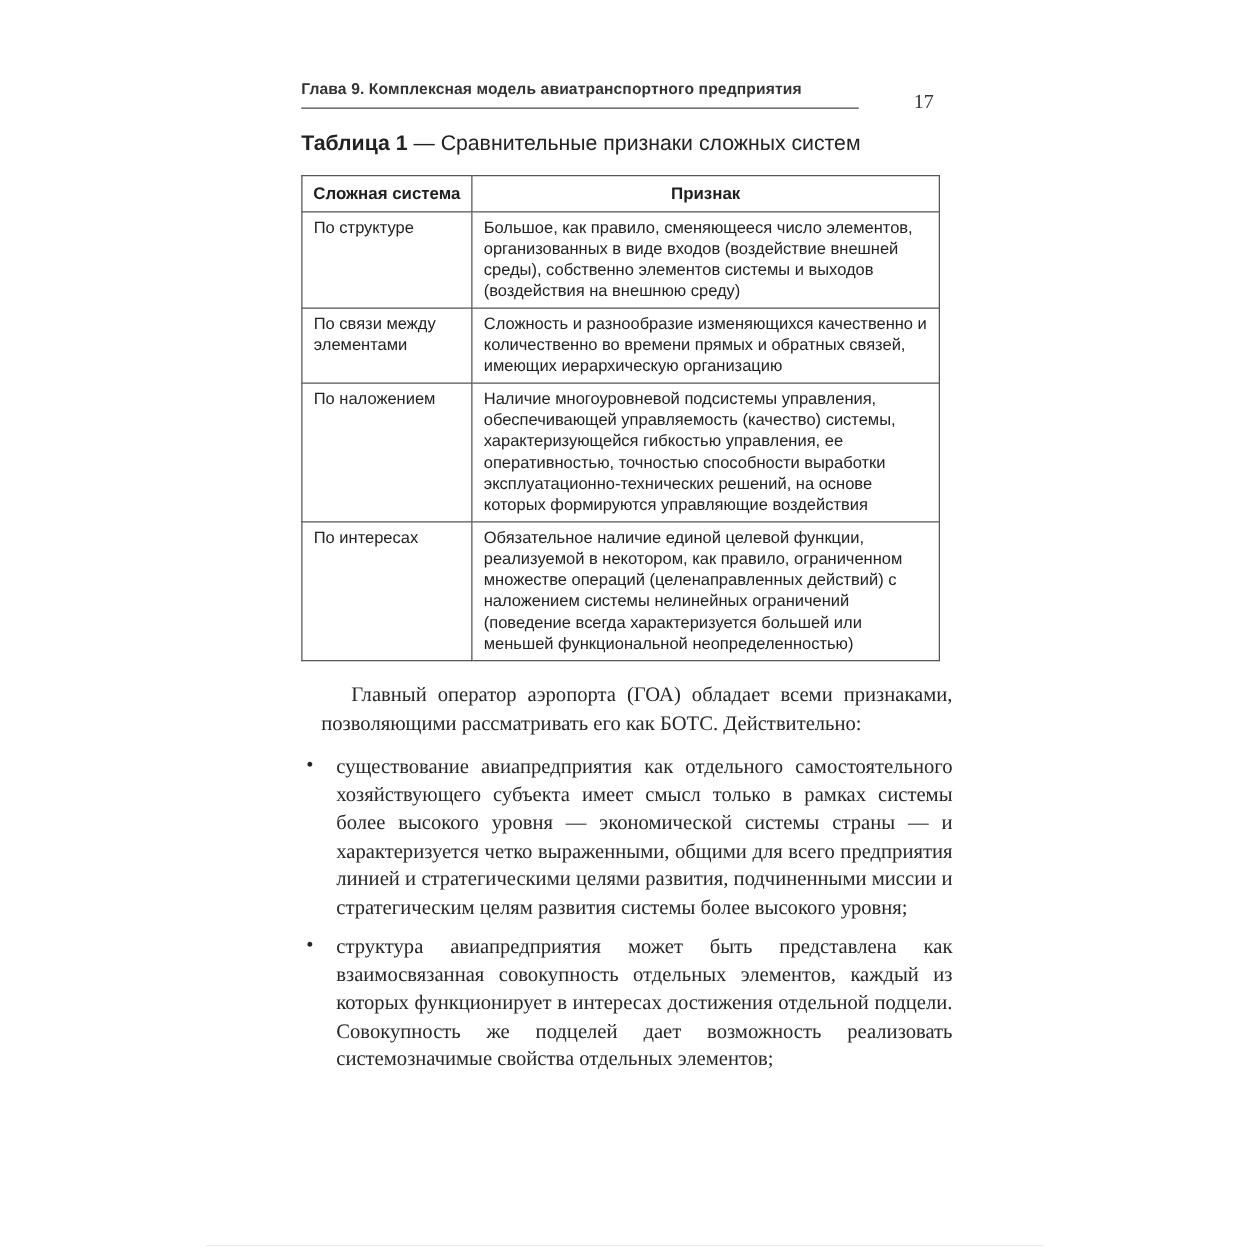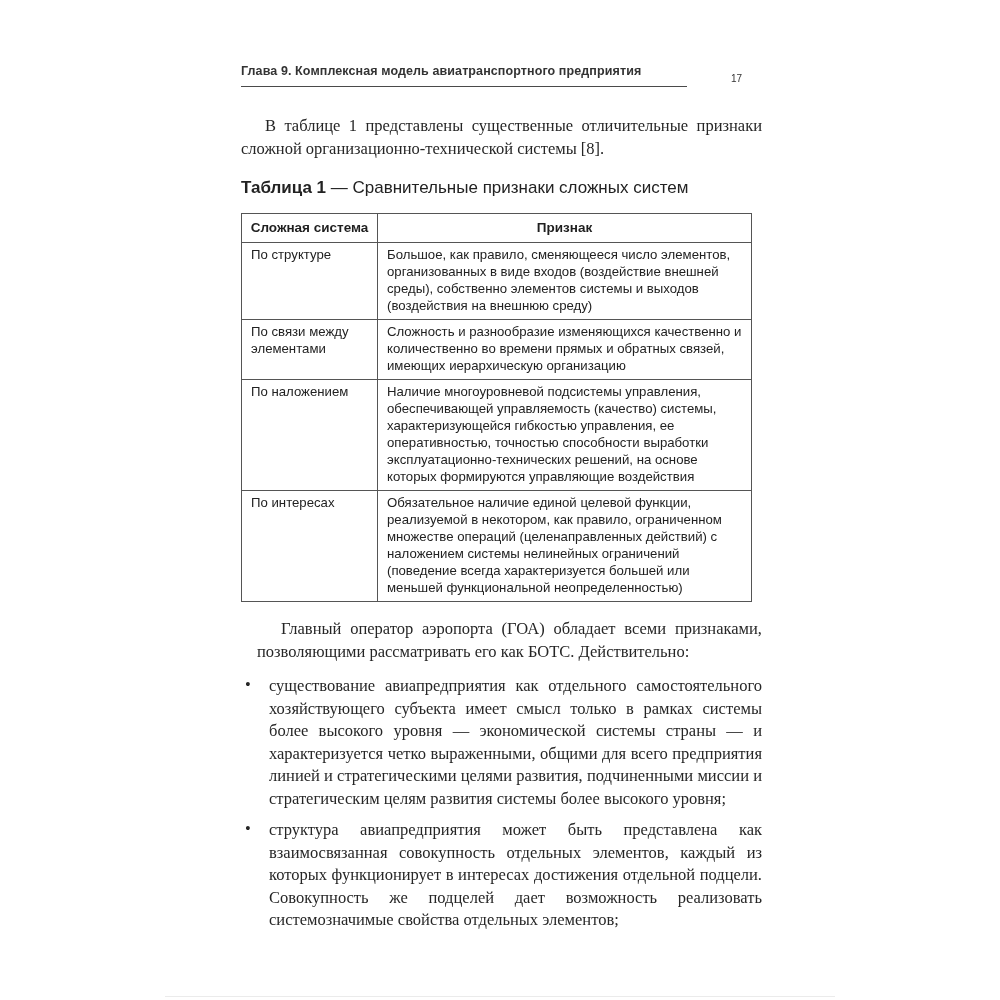--- a/index.html
+++ b/index.html
@@ -28,22 +28,23 @@
     font-weight: 700;
     color: #333333;
     padding-bottom: 7px;
     border-bottom: 1px solid #4a4a4a;
     letter-spacing: 0.1px;
   }
   .page-number {
     position: absolute;
     left: 490px;
     top: 9px;
-    font-size: 10px;
+    font-size: 16px;
     color: #333333;
+    font-family: Liberation Serif, serif;
   }
 
   
   .body-par {
     font-family: "Liberation Serif", serif;
     font-size: 16.5px;
     line-height: 22.5px;
     color: #262626;
     text-align: justify;
     margin: 0;
@@ -120,21 +121,20 @@
 <body>
 
 <div class="page">
   <div class="content">
 
     <header class="running-head">
       <div class="chapter">Глава 9. Комплексная модель авиатранспортного предприятия</div>
       <div class="page-number">17</div>
     </header>
 
-    <p class="body-par indent par-intro">В таблице 1 представлены существенные отличительные признаки сложной организационно-технической системы [8].</p>
 
     <p class="caption">
       <span class="caption-label">Таблица 1</span>
       <span class="caption-text">— Сравнительные признаки сложных систем</span>
     </p>
 
     <table class="cmp">
       <colgroup>
         <col class="c-aspect">
         <col class="c-attr">

